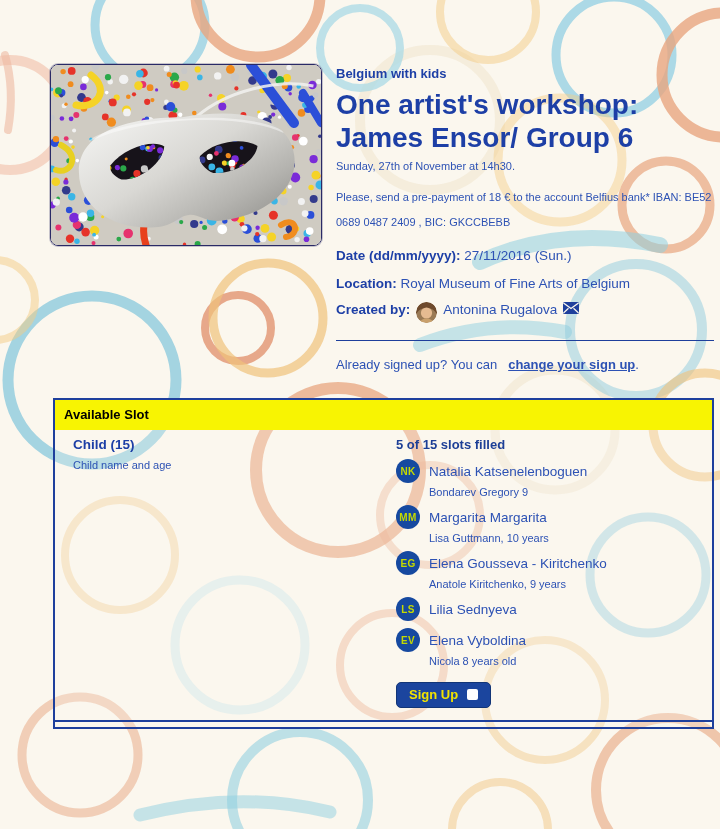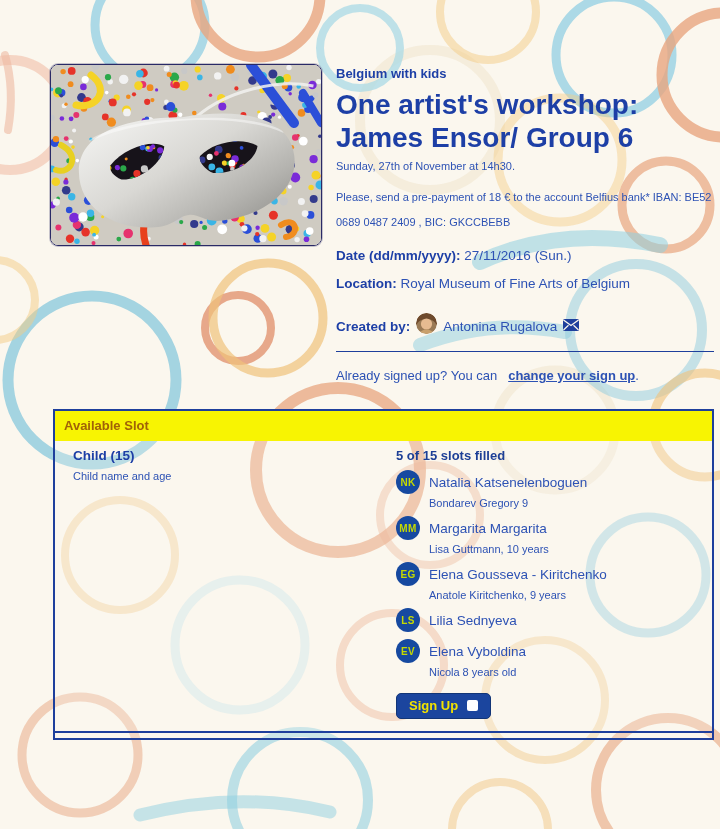--- a/index.html
+++ b/index.html
@@ -20,34 +20,34 @@
   }
   .info{width:380px;}
   .category{font-size:13px;font-weight:bold;color:#1d3fa6;margin-top:2px;}
   h1.title{font-size:28px;line-height:33px;font-weight:bold;color:#1d3fa6;margin:7px 0 0;}
   .desc{font-size:11px;line-height:26px;margin-top:10px;}
   .email-link{font-weight:bold;text-decoration:underline;color:#2d52b4;cursor:pointer;}
   .schedule{font-size:11px;margin-top:6px;}
   .payment{font-size:11px;line-height:25px;margin-top:13px;}
   .meta{font-size:13.5px;margin-top:13px;}
   .meta b{color:#1d3fa6;}
-  .created{display:flex;align-items:flex-end;gap:6px;font-size:13.5px;margin-top:22px;}
+  .created{display:flex;align-items:flex-start;gap:6px;font-size:13.5px;margin-top:11px;}
   .created b{color:#1d3fa6;}
   .avatar-photo{width:21px;height:21px;border-radius:50%;overflow:hidden;flex-shrink:0;}
   .divider{border:0;border-top:1px solid #1e3f9c;margin:17px 0 0;}
   .signedup{font-size:13px;margin-top:16px;}
   .change-link{font-weight:bold;text-decoration:underline;color:#2d52b4;cursor:pointer;margin-left:11px;}
 
   
   .slot-box{
     box-sizing:border-box;width:661px;margin:26px 0 0 53px;
     border:2px solid #1e3f9c;background:rgba(251,247,238,.25);
   }
   .slot-header{
-    background:#f8f402;color:#a16207;font-size:13px;font-weight:bold;
+    background:#f8f402;color:#000000;font-size:13px;font-weight:bold;
     padding:7px 9px 8px;
   }
   .slot-body{display:flex;padding:7px 18px 4px;}
   .col-left{width:323px;}
   .slot-title{font-size:13.5px;font-weight:bold;color:#1d3fa6;}
   .slot-hint{font-size:11px;margin-top:7px;}
   .col-right{flex:1;}
   .filled{font-size:13px;font-weight:bold;color:#1d3f96;}
   .signup-row{display:flex;align-items:center;gap:9px;margin-top:7px;}
   .initials{

